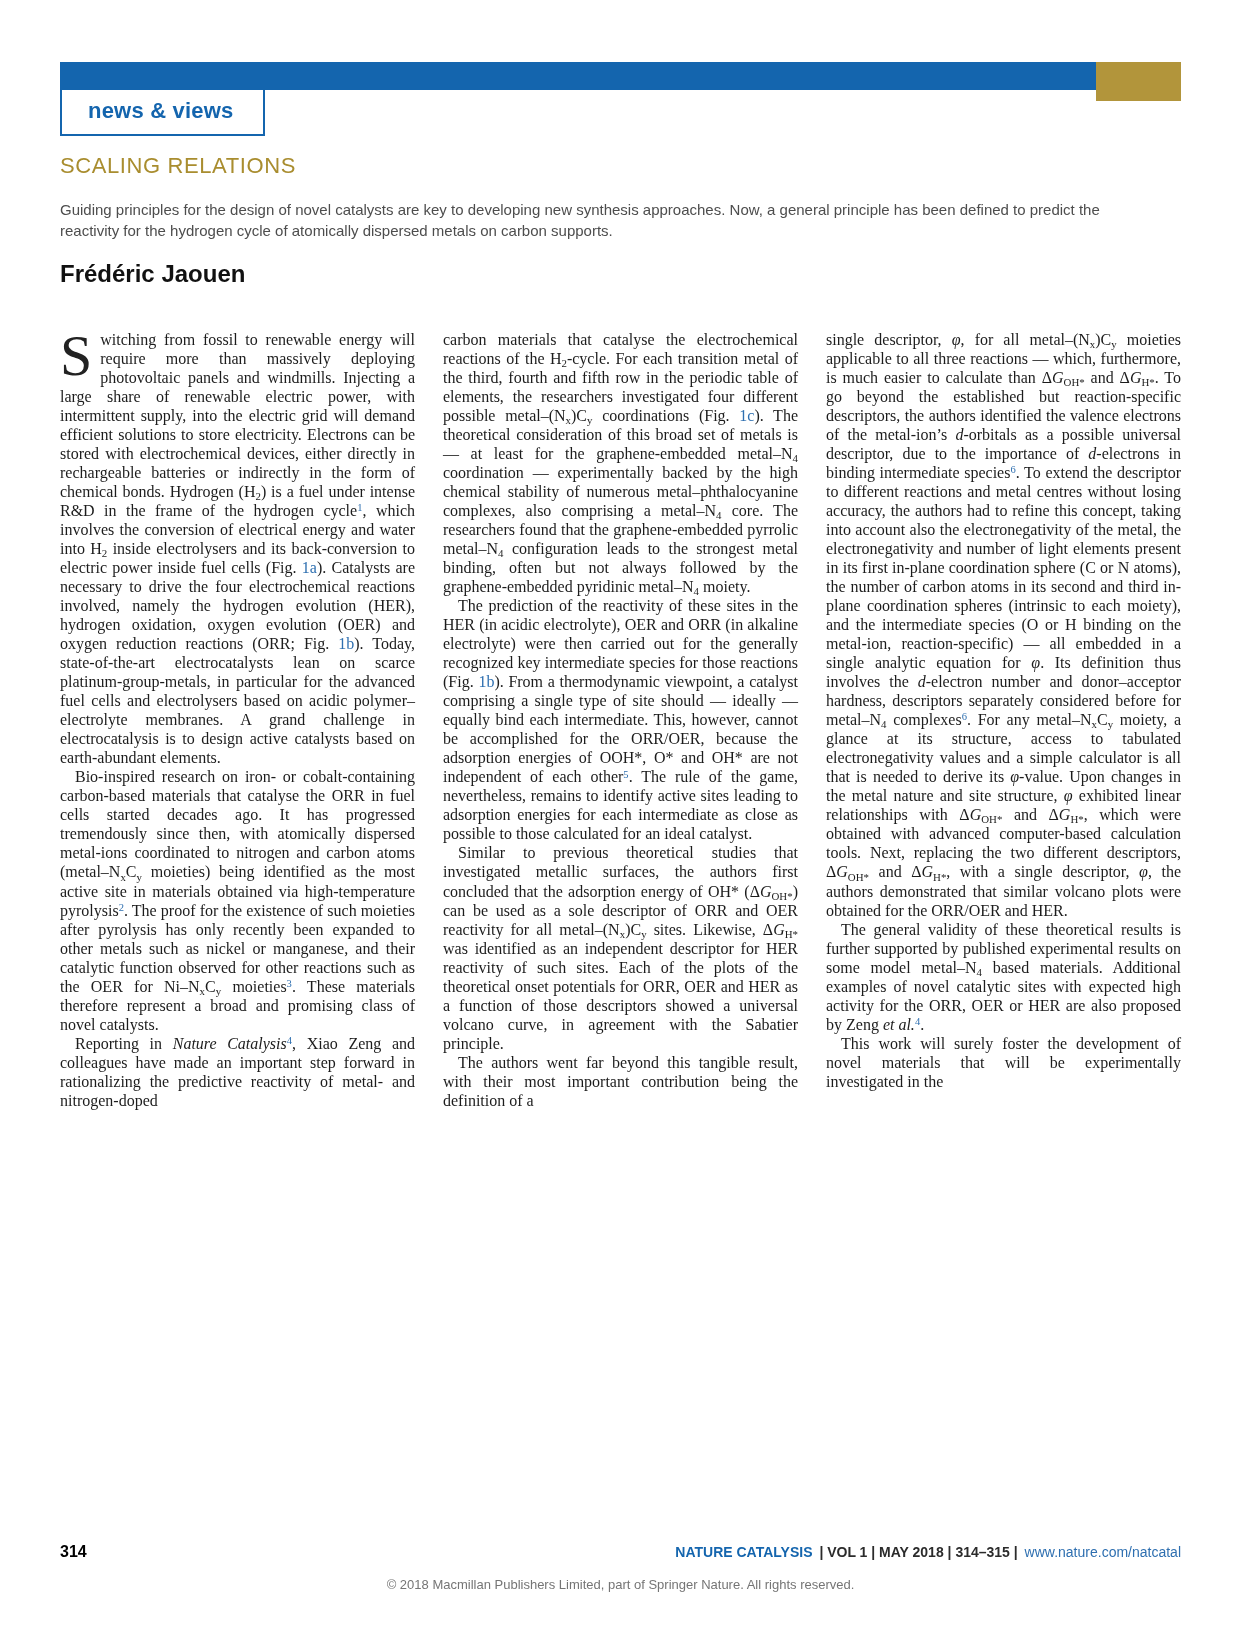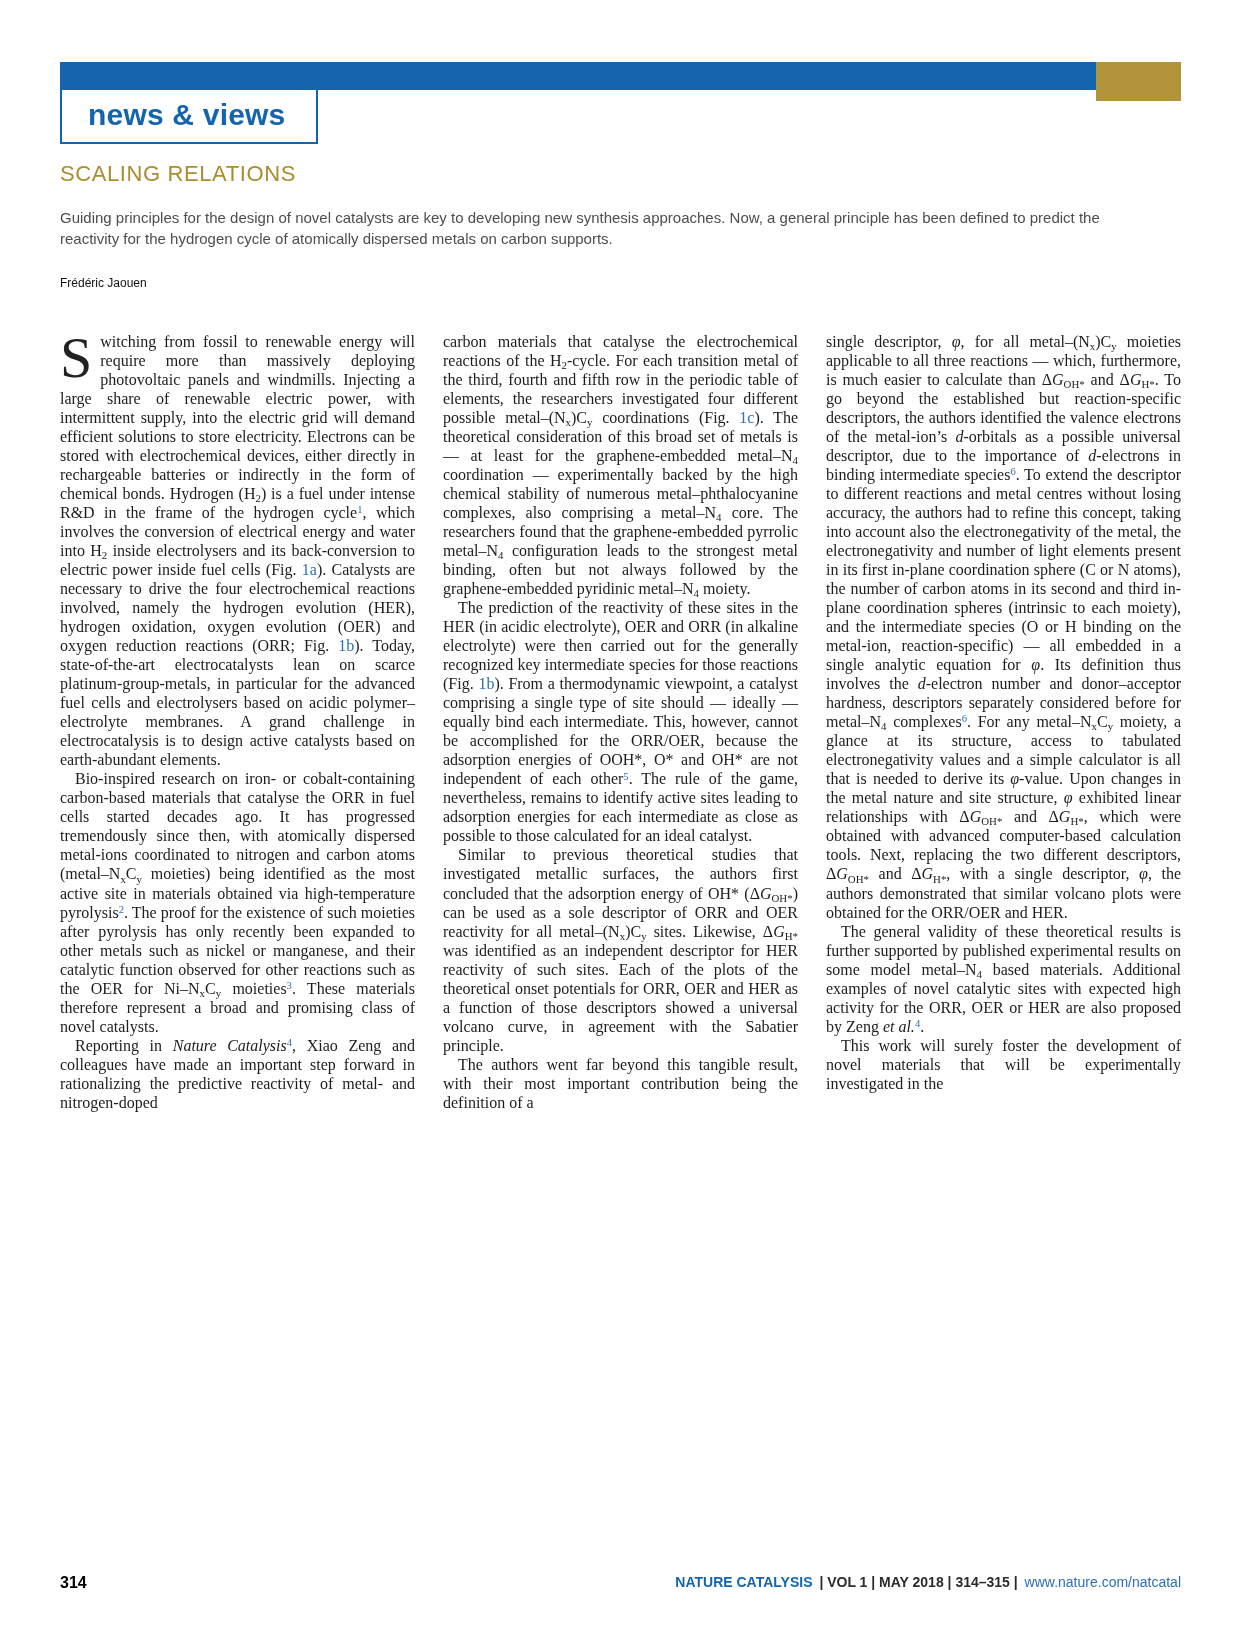--- a/index.html
+++ b/index.html
@@ -29,21 +29,21 @@
   .bar-gold{width:85px;height:39px;background:var(--gold);position:relative;z-index:1;}
   .section-box{
     display:inline-block;
     border:2px solid var(--blue);
     border-top:none;
     padding:8px 30px 10px 26px;
   }
   .section-box span{
     font-family:"Liberation Sans", sans-serif;
     font-weight:bold;
-    font-size:30px;
+    font-size:22px;
     color:var(--blue);
     letter-spacing:0.2px;
   }
   
   .kicker{
     margin-top:17px;
     font-family:"Liberation Sans", sans-serif;
     font-size:22px;
     letter-spacing:0.6px;
     color:var(--gold-text);
@@ -58,24 +58,24 @@
   }
   .standfirst{
     margin:20px 0 0 0;
     max-width:1085px;
     font-family:"Liberation Sans", sans-serif;
     font-size:15px;
     line-height:1.42;
     color:var(--gray);
   }
   .byline{
-    margin-top:26px;
+    margin-top:18px;
     font-family:"Liberation Sans", sans-serif;
-    font-weight:normal;
-    font-size:12px;
+    font-weight:bold;
+    font-size:24px;
     color:#111;
   }
   
   .columns{
     margin-top:42px;
     display:flex;
     gap:28px;
   }
   .col{
     flex:1;
@@ -99,21 +99,21 @@
   sup.cite{font-size:66%;vertical-align:baseline;position:relative;top:-0.45em;line-height:0;color:var(--ref);}
   .fig-ref{color:var(--ref);}
   
   .footer{
     position:absolute;
     left:60px;right:60px;bottom:56px;
   }
   .footer-line{
     display:flex;
     justify-content:space-between;
-    align-items:flex-start;
+    align-items:center;
     font-family:"Liberation Sans", sans-serif;
   }
   .page-num{font-weight:bold;font-size:16px;color:#000;}
   .journal-info{font-size:14px;font-weight:bold;color:#2b2b2b;}
   .journal-name{color:var(--blue);margin-right:3px;}
   .issue-info{margin-right:3px;}
   .url{color:var(--ref);font-weight:normal;}
   .copyright{
     margin-top:16px;
     text-align:center;
@@ -165,15 +165,16 @@
 
   <footer class="footer">
     <div class="footer-line">
       <span class="page-num">314</span>
       <span class="journal-info">
         <span class="journal-name">NATURE CATALYSIS</span>
         <span class="issue-info">| VOL 1 | MAY 2018 | 314–315 |</span>
         <span class="url">www.nature.com/natcatal</span>
       </span>
     </div>
+    <div class="copyright">© 2018 Macmillan Publishers Limited, part of Springer Nature. All rights reserved.</div>
   </footer>
 
 </div>
 
 </body></html>

